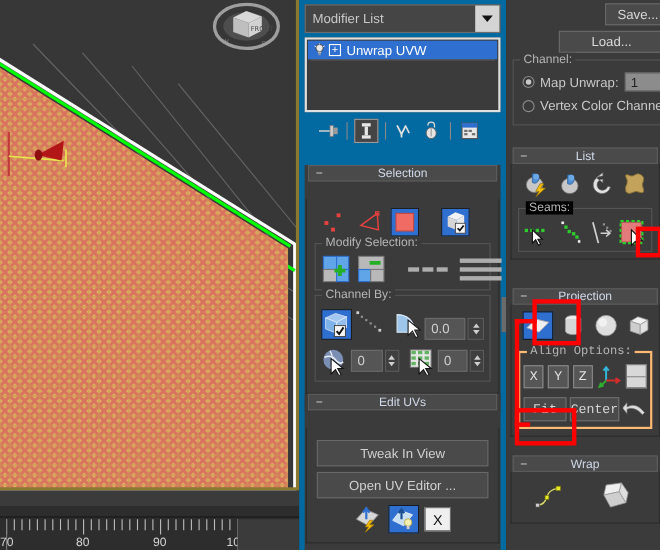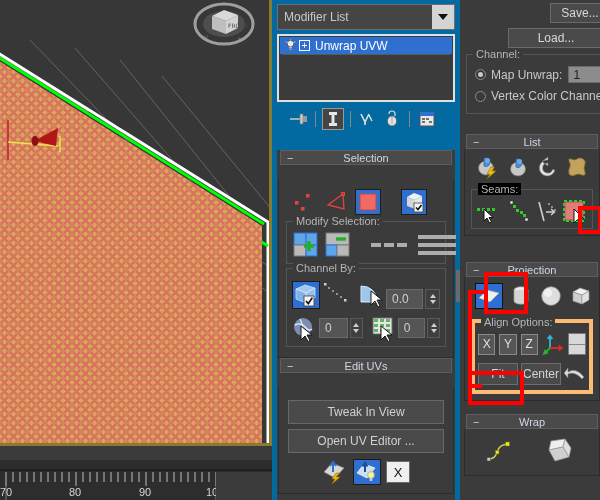--- a/index.html
+++ b/index.html
@@ -654,21 +654,21 @@
           </div>
           <div style="width:24px;height:26px;display:flex;align-items:center;justify-content:center;">
             <svg width="22" height="22" viewBox="0 0 22 22">
               <path d="M3 7 L10 3 L19 6 L12 10 Z" fill="#f2f2f2" stroke="#9a9a9a" stroke-width="0.7"></path>
               <path d="M3 7 L12 10 L12 19 L3 16 Z" fill="#cdcdcd" stroke="#9a9a9a" stroke-width="0.7"></path>
               <path d="M12 10 L19 6 L19 15 L12 19 Z" fill="#e2e2e2" stroke="#9a9a9a" stroke-width="0.7"></path>
             </svg>
           </div>
         </div>
 
-        <div style="border:4px solid #fdba74;margin:10px 2px 2px 2px;padding:10px 3px 5px 3px;position:relative;">
+        <div style="border:2px solid #fdba74;margin:10px 2px 2px 2px;padding:10px 3px 5px 3px;position:relative;font-family:Liberation Mono, monospace;">
           <span style="position:absolute;top:-7px;left:6px;background:#3b3b3b;padding:0 3px;color:#b5b5b5;">Align Options:</span>
           <div class="icon-row" style="gap:4px;align-items:center;">
             <div class="axbtn">X</div>
             <div class="axbtn">Y</div>
             <div class="axbtn">Z</div>
             <div style="width:22px;height:22px;">
               <svg width="22" height="22" viewBox="0 0 22 22">
                 <path d="M8 15 L8 4 M5.6 6 L8 3 L10.4 6" stroke="#35b6d8" stroke-width="1.8" fill="none"></path>
                 <path d="M8 15 L19 15 M16.6 12.6 L20 15 L16.6 17.4" stroke="#d42b2b" stroke-width="1.8" fill="none"></path>
                 <path d="M8 15 L3 20 M3.4 16.8 L2 20.6 L5.8 19.6" stroke="#2fae2f" stroke-width="1.8" fill="none"></path>

